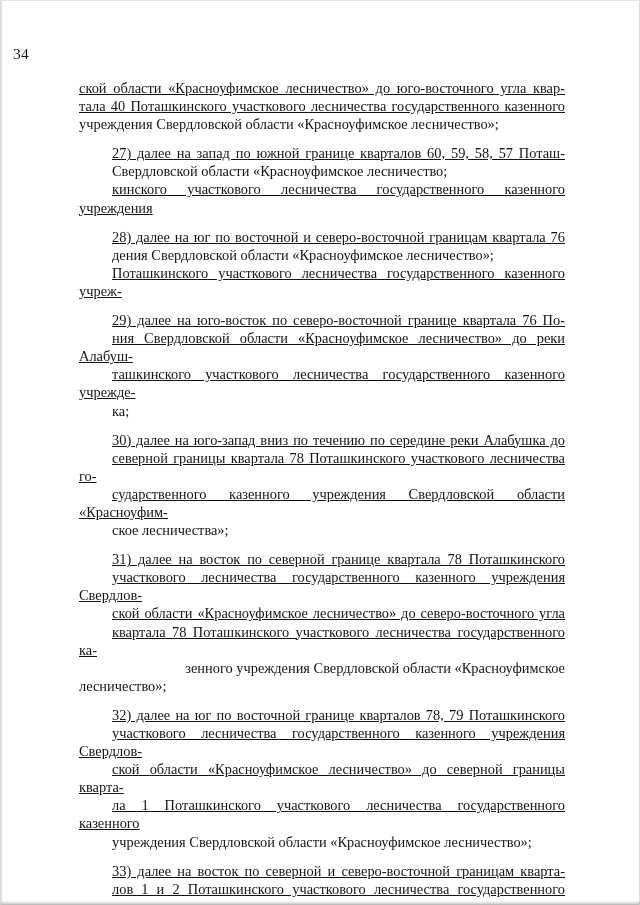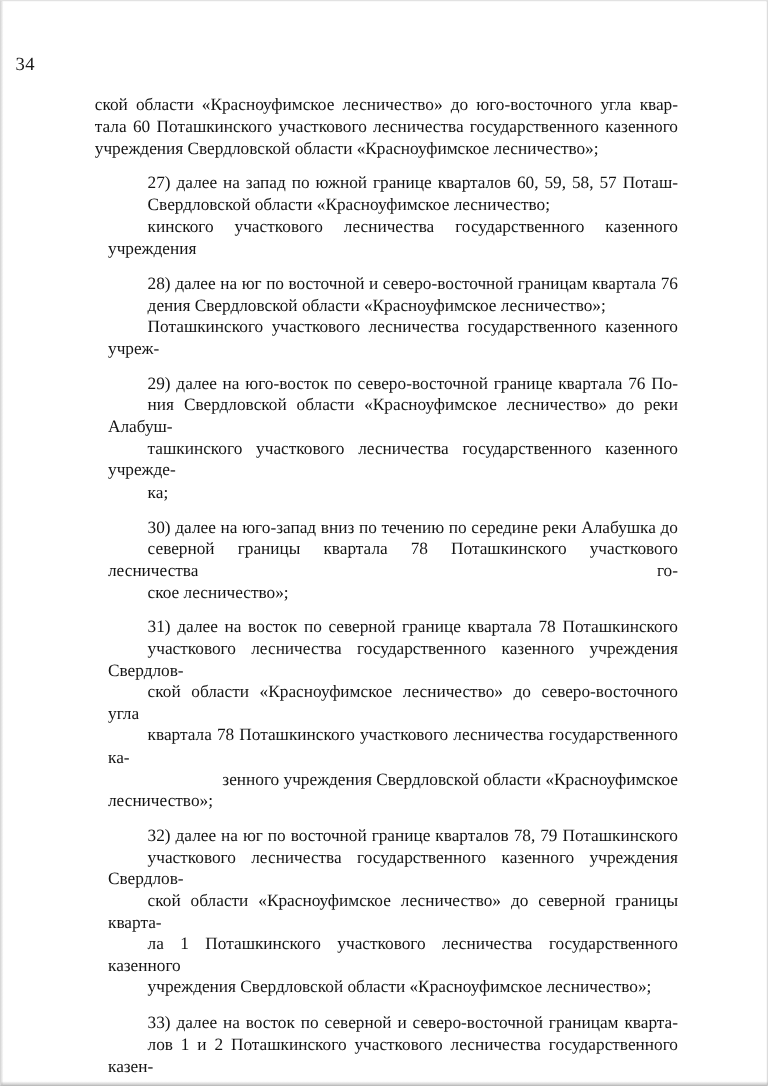--- a/index.html
+++ b/index.html
@@ -71,49 +71,49 @@
     margin: 0;
     text-align: justify;
     text-indent: 0;
     white-space: normal;
   }
   .para.indented {
     text-indent: 33px;
   }
   .para + .para {
     margin-top: 11px;
-    margin-left: 11px;
   }
   .para .ln {
     display: block;
   }
   
   .para .ln.just {
     text-align: justify;
     text-align-last: justify;
+    text-decoration: underline;
   }
   .para .ln.last {
     text-align: right;
     text-align-last: left;
   }
 </style>
 </head>
 <body>
 
 <div class="page">
 
   <div class="scan-edge-left"></div>
   <div class="scan-edge-bottom"></div>
 
   <div class="page-number">34</div>
 
   <div class="content" id="body-content">
       <p class="para">
         <span class="ln just">ской области «Красноуфимское лесничество» до юго-восточного угла квар-</span>
-        <span class="ln just">тала 60 Поташкинского участкового лесничества государственного казенного</span>
+        <span class="ln just">тала 40 Поташкинского участкового лесничества государственного казенного</span>
         <span class="ln last">учреждения Свердловской области «Красноуфимское лесничество»;</span>
       </p>
       <p class="para indented">
         <span class="ln just">27) далее на запад по южной границе кварталов 60, 59, 58, 57 Поташ-</span>
         <span class="ln last">Свердловской области «Красноуфимское лесничество;</span>
         <span class="ln just">кинского участкового лесничества государственного казенного учреждения</span>
       </p>
       <p class="para indented">
         <span class="ln just">28) далее на юг по восточной и северо-восточной границам квартала 76</span>
         <span class="ln last">дения Свердловской области «Красноуфимское лесничество»;</span>
@@ -121,21 +121,22 @@
       </p>
       <p class="para indented">
         <span class="ln just">29) далее на юго-восток по северо-восточной границе квартала 76 По-</span>
         <span class="ln just">ния Свердловской области «Красноуфимское лесничество» до реки Алабуш-</span>
         <span class="ln just">ташкинского участкового лесничества государственного казенного учрежде-</span>
         <span class="ln last">ка;</span>
       </p>
       <p class="para indented">
         <span class="ln just">30) далее на юго-запад вниз по течению по середине реки Алабушка до</span>
         <span class="ln just">северной границы квартала 78 Поташкинского участкового лесничества го-</span>
-        <span class="ln last">ское лесничество»;</span>
+        <span class="ln just">сударственного казенного учреждения Свердловской области «Красноуфим-</span>
+        <span class="ln last">ское лесничества»;</span>
       </p>
       <p class="para indented">
         <span class="ln just">31) далее на восток по северной границе квартала 78 Поташкинского</span>
         <span class="ln just">участкового лесничества государственного казенного учреждения Свердлов-</span>
         <span class="ln just">ской области «Красноуфимское лесничество» до северо-восточного угла</span>
         <span class="ln just">квартала 78 Поташкинского участкового лесничества государственного ка-</span>
         <span class="ln last">зенного учреждения Свердловской области «Красноуфимское лесничество»;</span>
       </p>
       <p class="para indented">
         <span class="ln just">32) далее на юг по восточной границе кварталов 78, 79 Поташкинского</span>

